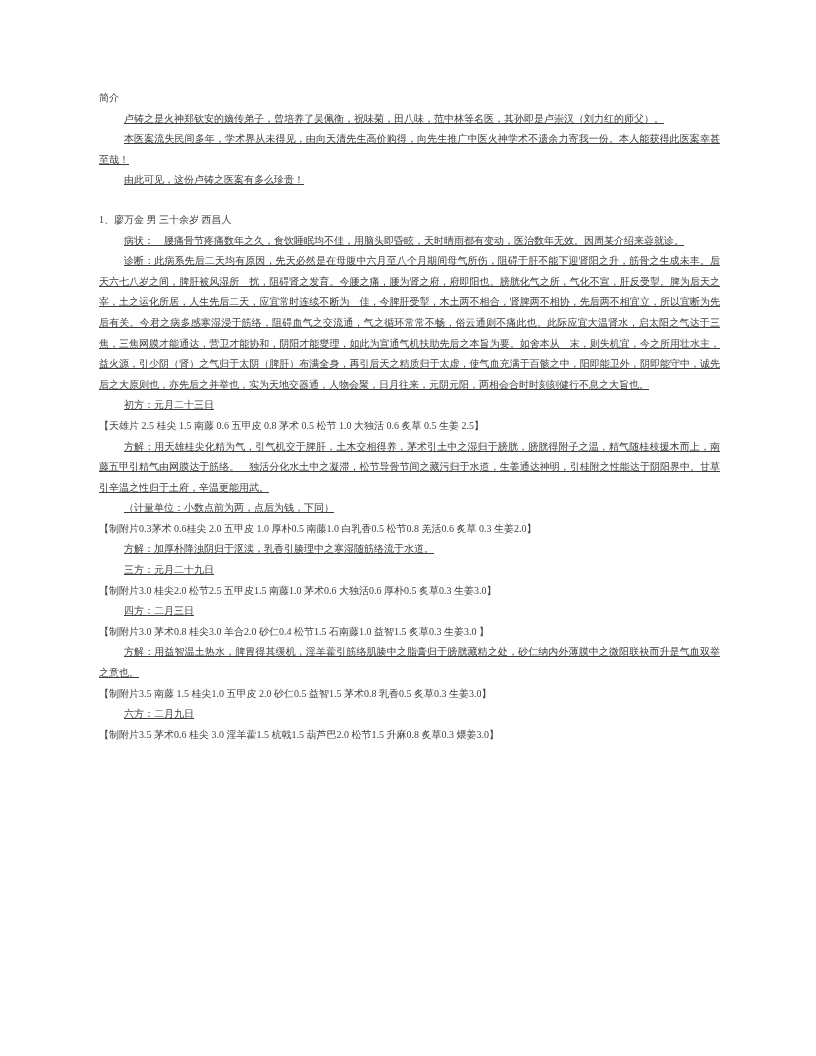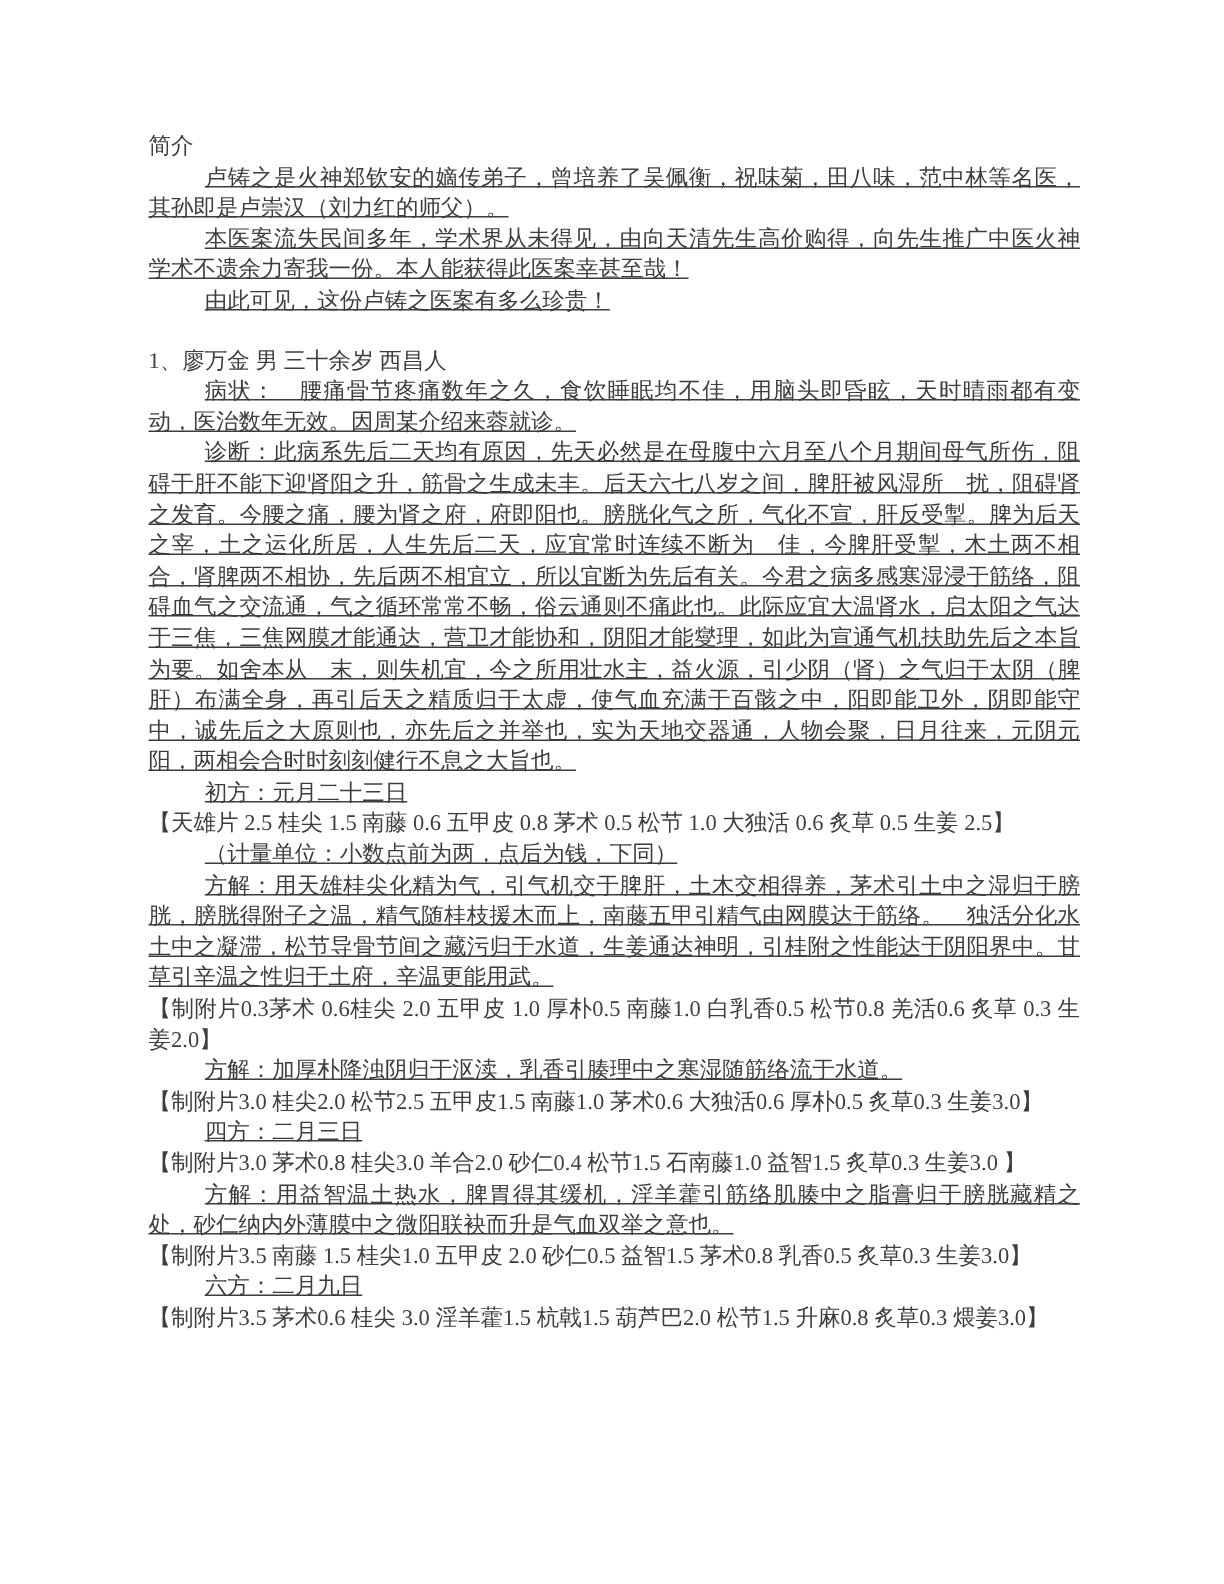--- a/index.html
+++ b/index.html
@@ -11,21 +11,21 @@
     height: 1056px;
     background: var(--bg, #ffffff);
     overflow: hidden;
   }
   .page {
     box-sizing: border-box;
     width: 816px;
     height: 1056px;
     padding: 88px 96px 20px 99px;
     font-family: "Liberation Serif", "DejaVu Serif", serif;
-    font-size: 15px;
+    font-size: 10px;
     line-height: 20.6px;
     color: var(--text, #3d3d3d);
   }
   p {
     margin: 0;
     text-align: justify;
     word-break: normal;
   }
   .indent { text-indent: 2.5em; text-decoration: underline; }
   .gap-above { margin-top: 19px; }
@@ -43,30 +43,31 @@
   </div>
 
   <div>
     <p class="gap-above">1、廖万金 男 三十余岁 西昌人</p>
     <p class="indent">病状：　腰痛骨节疼痛数年之久，食饮睡眠均不佳，用脑头即昏眩，天时晴雨都有变动，医治数年无效。因周某介绍来蓉就诊。</p>
     <p class="indent">诊断：此病系先后二天均有原因，先天必然是在母腹中六月至八个月期间母气所伤，阻碍于肝不能下迎肾阳之升，筋骨之生成未丰。后天六七八岁之间，脾肝被风湿所　扰，阻碍肾之发育。今腰之痛，腰为肾之府，府即阳也。膀胱化气之所，气化不宣，肝反受掣。脾为后天之宰，土之运化所居，人生先后二天，应宜常时连续不断为　佳，今脾肝受掣，木土两不相合，肾脾两不相协，先后两不相宜立，所以宜断为先后有关。今君之病多感寒湿浸于筋络，阻碍血气之交流通，气之循环常常不畅，俗云通则不痛此也。此际应宜大温肾水，启太阳之气达于三焦，三焦网膜才能通达，营卫才能协和，阴阳才能燮理，如此为宣通气机扶助先后之本旨为要。如舍本从　末，则失机宜，今之所用壮水主，益火源，引少阴（肾）之气归于太阴（脾肝）布满全身，再引后天之精质归于太虚，使气血充满于百骸之中，阳即能卫外，阴即能守中，诚先后之大原则也，亦先后之并举也，实为天地交器通，人物会聚，日月往来，元阴元阳，两相会合时时刻刻健行不息之大旨也。</p>
 
     <div>
       <p class="indent">初方：元月二十三日</p>
       <p>【天雄片 2.5 桂尖 1.5 南藤 0.6 五甲皮 0.8 茅术 0.5 松节 1.0 大独活 0.6 炙草 0.5 生姜 2.5】</p>
+      <p class="indent">方解：用天雄桂尖化精为气，引气机交于脾肝，土木交相得养，茅术引土中之湿归于膀胱，膀胱得附子之温，精气随桂枝援木而上，南藤五甲引精气由网膜达于筋络。　独活分化水土中之凝滞，松节导骨节间之藏污归于水道，生姜通达神明，引桂附之性能达于阴阳界中。甘草引辛温之性归于土府，辛温更能用武。</p>
       <p class="indent">（计量单位：小数点前为两，点后为钱，下同）</p>
-      <p class="indent">方解：用天雄桂尖化精为气，引气机交于脾肝，土木交相得养，茅术引土中之湿归于膀胱，膀胱得附子之温，精气随桂枝援木而上，南藤五甲引精气由网膜达于筋络。　独活分化水土中之凝滞，松节导骨节间之藏污归于水道，生姜通达神明，引桂附之性能达于阴阳界中。甘草引辛温之性归于土府，辛温更能用武。</p>
     </div>
 
     <div>
       <p>【制附片0.3茅术 0.6桂尖 2.0 五甲皮 1.0 厚朴0.5 南藤1.0 白乳香0.5 松节0.8 羌活0.6 炙草 0.3 生姜2.0】</p>
       <p class="indent">方解：加厚朴降浊阴归于沤渎，乳香引腠理中之寒湿随筋络流于水道。</p>
     </div>
 
     <div>
+      <p class="indent">三方：元月二十九日</p>
       <p>【制附片3.0 桂尖2.0 松节2.5 五甲皮1.5 南藤1.0 茅术0.6 大独活0.6 厚朴0.5 炙草0.3 生姜3.0】</p>
     </div>
 
     <div>
       <p class="indent">四方：二月三日</p>
       <p>【制附片3.0 茅术0.8 桂尖3.0 羊合2.0 砂仁0.4 松节1.5 石南藤1.0 益智1.5 炙草0.3 生姜3.0 】</p>
       <p class="indent">方解：用益智温土热水，脾胃得其缓机，淫羊藿引筋络肌腠中之脂膏归于膀胱藏精之处，砂仁纳内外薄膜中之微阳联袂而升是气血双举之意也。</p>
     </div>
 
     <div>

